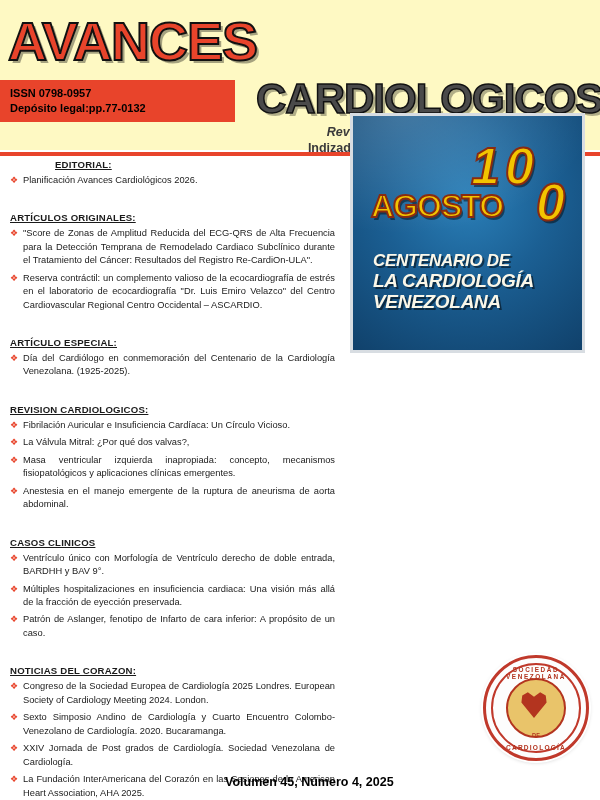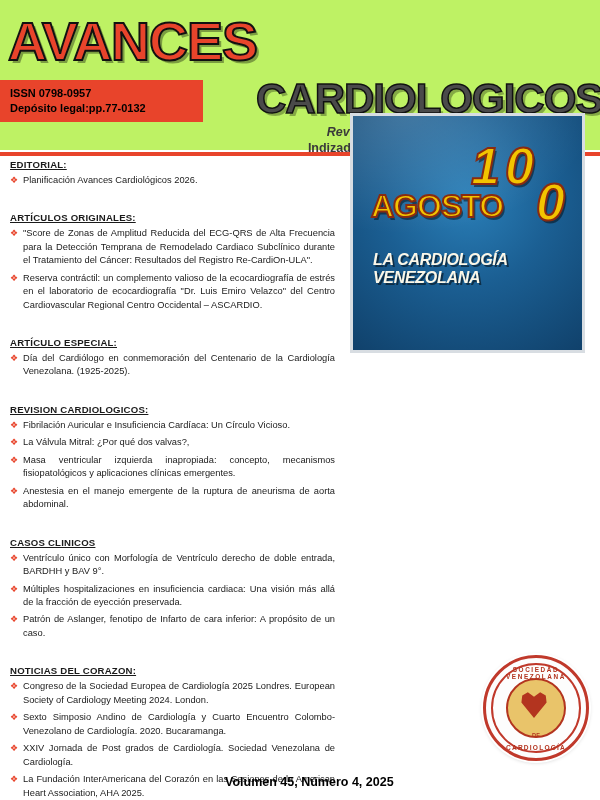--- a/index.html
+++ b/index.html
@@ -19,21 +19,21 @@
     position: relative;
     width: 600px;
     height: 800px;
     background: #ffffff;
   }
 
   
   .masthead {
     position: relative;
     height: 150px;
-    background: #bef264;
+    background: #fef9c3;
   }
   .avances {
     position: absolute;
     left: 8px;
     top: 14px;
     font-family: "Liberation Sans", sans-serif;
     font-weight: bold;
     font-size: 54px;
     letter-spacing: -1px;
     color: #e8442b;
@@ -51,21 +51,21 @@
     letter-spacing: -1px;
     color: #4a4a4a;
     -webkit-text-stroke: 1.5px #111;
     text-shadow: 3px 3px 0 rgba(0,0,0,0.3);
     line-height: 1;
   }
   .issn-box {
     position: absolute;
     left: 0;
     top: 80px;
-    width: 203px;
+    width: 235px;
     background: #e8442b;
     color: #000;
     font-size: 11px;
     font-weight: bold;
     padding: 6px 8px 6px 10px;
     line-height: 1.35;
     box-sizing: border-box;
   }
   .subtitle {
     position: absolute;
@@ -108,21 +108,21 @@
     color: #1a1a1a;
   }
   .sect-head {
     font-weight: bold;
     text-decoration: underline;
     font-size: 9.6px;
     margin-top: 24px;
     margin-bottom: 2px;
     letter-spacing: 0.2px;
   }
-  .sect-head.first { margin-top: 0; }
+  .sect-head.first { margin-top: 0; margin-left: 45px; }
   .item {
     position: relative;
     padding-left: 13px;
     margin-bottom: 4px;
     text-align: justify;
   }
   .item .bullet {
     position: absolute;
     left: 0;
     top: 0px;
@@ -204,21 +204,21 @@
     top: 135px;
     width: 200px;
     font-size: 17px;
     font-weight: bold;
     font-style: italic;
     color: #fbf7e8;
     line-height: 1.12;
     text-shadow: 2px 2px 0 rgba(0,0,0,0.5);
     letter-spacing: -0.3px;
   }
-  .art-centenario .big { font-size: 16px; }
+  .art-centenario .big { font-size: 19px; }
 
   
   .seal {
     position: absolute;
     left: 483px;
     top: 655px;
     width: 100px;
     height: 100px;
     border-radius: 50%;
     background: #fdfdfd;
@@ -344,20 +344,21 @@
     </div>
   </div>
 
   <div class="cover-art">
     <div class="sheen"></div>
     <div class="art-1">1</div>
     <div class="art-0a">0</div>
     <div class="art-0b">0</div>
     <div class="art-agosto">AGOSTO</div>
     <div class="art-centenario">
+      <div>CENTENARIO DE</div>
       <div class="big">LA CARDIOLOGÍA</div>
       <div class="big">VENEZOLANA</div>
     </div>
   </div>
 
   <div class="seal">
     <div class="ring"></div>
     <div class="txt-top">SOCIEDAD VENEZOLANA</div>
     <div class="inner"></div>
     <div class="heart"></div>

